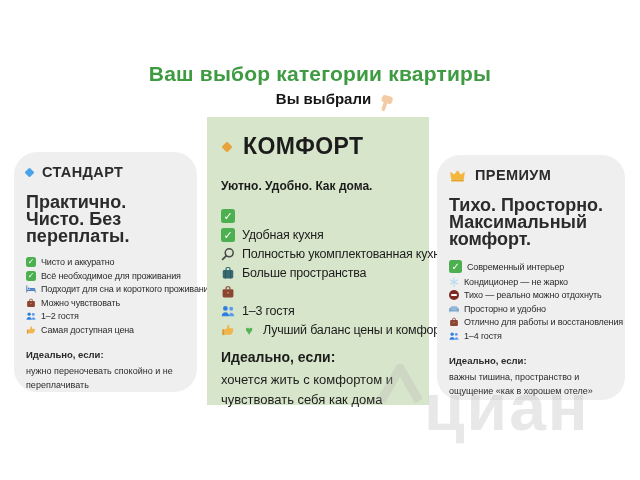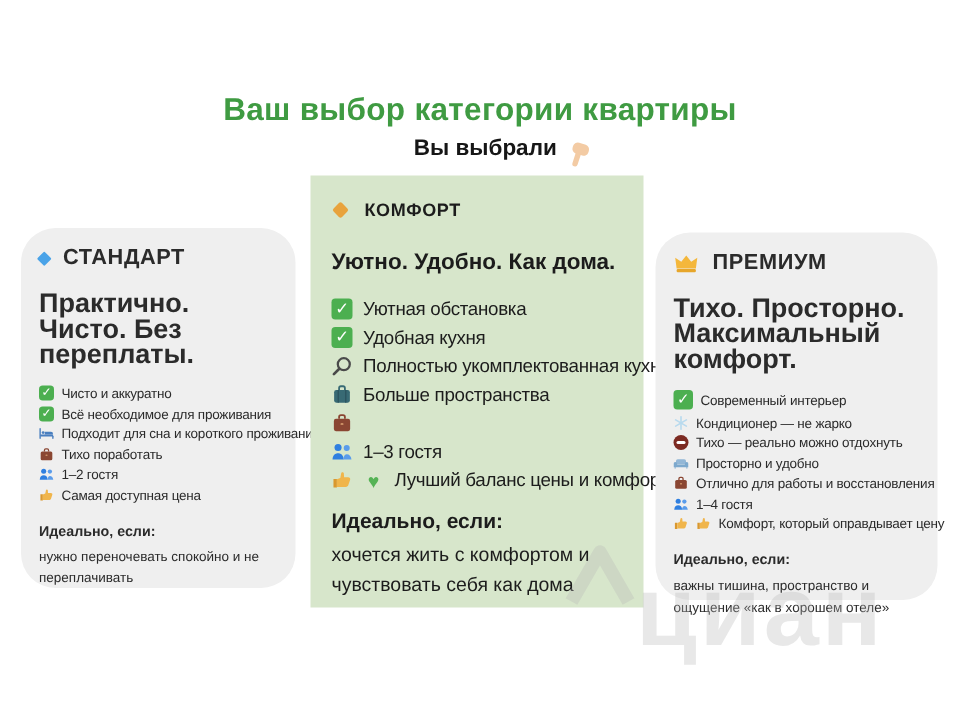--- a/index.html
+++ b/index.html
@@ -26,26 +26,26 @@
   .card-mid{background:#d7e6cb;color:#1c1c1c;padding:16px 10px 10px 14px;}
   #card-standard{left:14px;top:152px;width:183px;height:240px;}
   #card-comfort{left:207px;top:117px;width:222px;height:288px;}
   #card-premium{left:437px;top:155px;width:188px;height:245px;}
 
   .card-head{display:flex;align-items:center;}
   .card-side .card-head{gap:9px;}
   .card-mid .card-head{gap:12px;padding-left:2px;}
   .card-head h2{margin:0;font-weight:700;letter-spacing:.4px;}
   .card-side .card-head h2{font-size:14.5px;}
-  .card-mid .card-head h2{font-size:12px;}
+  .card-mid .card-head h2{font-size:23px;}
   .head-ic{display:inline-flex;align-items:center;justify-content:center;}
 
   .tagline{margin:0;font-weight:700;}
   .card-side .tagline{margin-top:14px;font-size:18px;line-height:17px;}
-  .card-mid .tagline{margin-top:19px;font-size:15px;}
+  .card-mid .tagline{margin-top:19px;font-size:12px;}
 
   ul.feats{list-style:none;margin:0;padding:0;}
   .card-side ul.feats{margin-top:12px;}
   .card-mid ul.feats{margin-top:16px;}
   li.feat{display:flex;align-items:center;white-space:nowrap;}
   .card-side li.feat{gap:5px;margin-bottom:3.5px;font-size:9px;letter-spacing:-.15px;}
   .card-mid li.feat{gap:7px;margin-bottom:5px;font-size:12.5px;letter-spacing:-.2px;}
 
   .ideal-label{margin:0;font-weight:700;}
   .card-side .ideal-label{margin-top:14px;font-size:9.5px;}
@@ -124,21 +124,21 @@
         <span>Подходит для сна и короткого проживания</span>
       </li>
       <li class="feat">
         <span class="ic ic-briefcase">
           <svg viewBox="0 0 16 16">
             <path d="M5.8 4.8V3.4A1.4 1.4 0 017.2 2h1.6a1.4 1.4 0 011.4 1.4v1.4" fill="none" stroke="#8a4632" stroke-width="1.4"></path>
             <rect x="1.8" y="4.8" width="12.4" height="9.4" rx="1.6" fill="#8a4632"></rect>
             <rect x="6.9" y="8" width="2.2" height="1.6" rx="0.5" fill="#c98d63"></rect>
           </svg>
         </span>
-        <span>Тихо поработать</span>
+        <span>Можно чувствовать</span>
       </li>
       <li class="feat">
         <span class="ic ic-guests">
           <svg viewBox="0 0 16 14">
             <circle cx="5" cy="4" r="2.7" fill="#2f7fe0"></circle>
             <path d="M0.8 13c0-3 2-4.6 4.2-4.6S9.2 10 9.2 13z" fill="#2f7fe0"></path>
             <circle cx="11.6" cy="4.4" r="2.3" fill="#5a9ceb"></circle>
             <path d="M8.9 13c.3-2.6 1.5-4 2.7-4 1.9 0 3.4 1.5 3.6 4z" fill="#5a9ceb"></path>
           </svg>
         </span>
@@ -162,21 +162,20 @@
   <div class="card-head">
     <span class="head-ic">
         <span class="ic ic-diamond-orange"></span>
       </span>
     <h2>КОМФОРТ</h2>
   </div>
   <p class="tagline">Уютно. Удобно. Как дома.</p>
   <ul class="feats">
       <li class="feat">
         <span class="ic ic-check">✓</span>
-        <span>Уютная обстановка</span>
       </li>
       <li class="feat">
         <span class="ic ic-check">✓</span>
         <span>Удобная кухня</span>
       </li>
       <li class="feat">
         <span class="ic ic-magnifier">
           <svg viewBox="0 0 14 14">
             <circle cx="8.2" cy="5.8" r="4" fill="none" stroke="#4a4a4a" stroke-width="1.5"></circle>
             <path d="M5.2 8.8L1.6 12.4" stroke="#4a4a4a" stroke-width="1.8" stroke-linecap="round"></path>
@@ -287,35 +286,20 @@
       <li class="feat">
         <span class="ic ic-guests">
           <svg viewBox="0 0 16 14">
             <circle cx="5" cy="4" r="2.7" fill="#2f7fe0"></circle>
             <path d="M0.8 13c0-3 2-4.6 4.2-4.6S9.2 10 9.2 13z" fill="#2f7fe0"></path>
             <circle cx="11.6" cy="4.4" r="2.3" fill="#5a9ceb"></circle>
             <path d="M8.9 13c.3-2.6 1.5-4 2.7-4 1.9 0 3.4 1.5 3.6 4z" fill="#5a9ceb"></path>
           </svg>
         </span>
         <span>1–4 гостя</span>
-      </li>
-      <li class="feat">
-        <span class="ic ic-thumbs-up">
-          <svg viewBox="0 0 16 16">
-            <path d="M1.5 7.2h2.6v6.6H1.5z" fill="#d9982f"></path>
-            <path d="M4.1 13V7.4l2.6-1 .7-3.6c.2-1.1 1.9-1 2 .1l.2 3h3.1c1.1 0 1.8.9 1.5 1.9l-1.3 3.9c-.3 1-1 1.6-2 1.6H4.1z" fill="#f0b54b"></path>
-          </svg>
-        </span>
-        <span class="ic ic-thumbs-up">
-          <svg viewBox="0 0 16 16">
-            <path d="M1.5 7.2h2.6v6.6H1.5z" fill="#d9982f"></path>
-            <path d="M4.1 13V7.4l2.6-1 .7-3.6c.2-1.1 1.9-1 2 .1l.2 3h3.1c1.1 0 1.8.9 1.5 1.9l-1.3 3.9c-.3 1-1 1.6-2 1.6H4.1z" fill="#f0b54b"></path>
-          </svg>
-        </span>
-        <span>Комфорт, который оправдывает цену</span>
       </li>
     </ul>
   <p class="ideal-label">Идеально, если:</p>
   <p class="ideal-text">важны тишина, пространство и ощущение «как в хорошем отеле»</p>
 </section>
 
 <div class="watermark">
   <span>
     <svg width="48" height="44" viewBox="0 0 48 44">
         <path d="M5 41L24 8l19 33" fill="none" stroke="currentColor" stroke-width="9" stroke-linejoin="round"></path>

